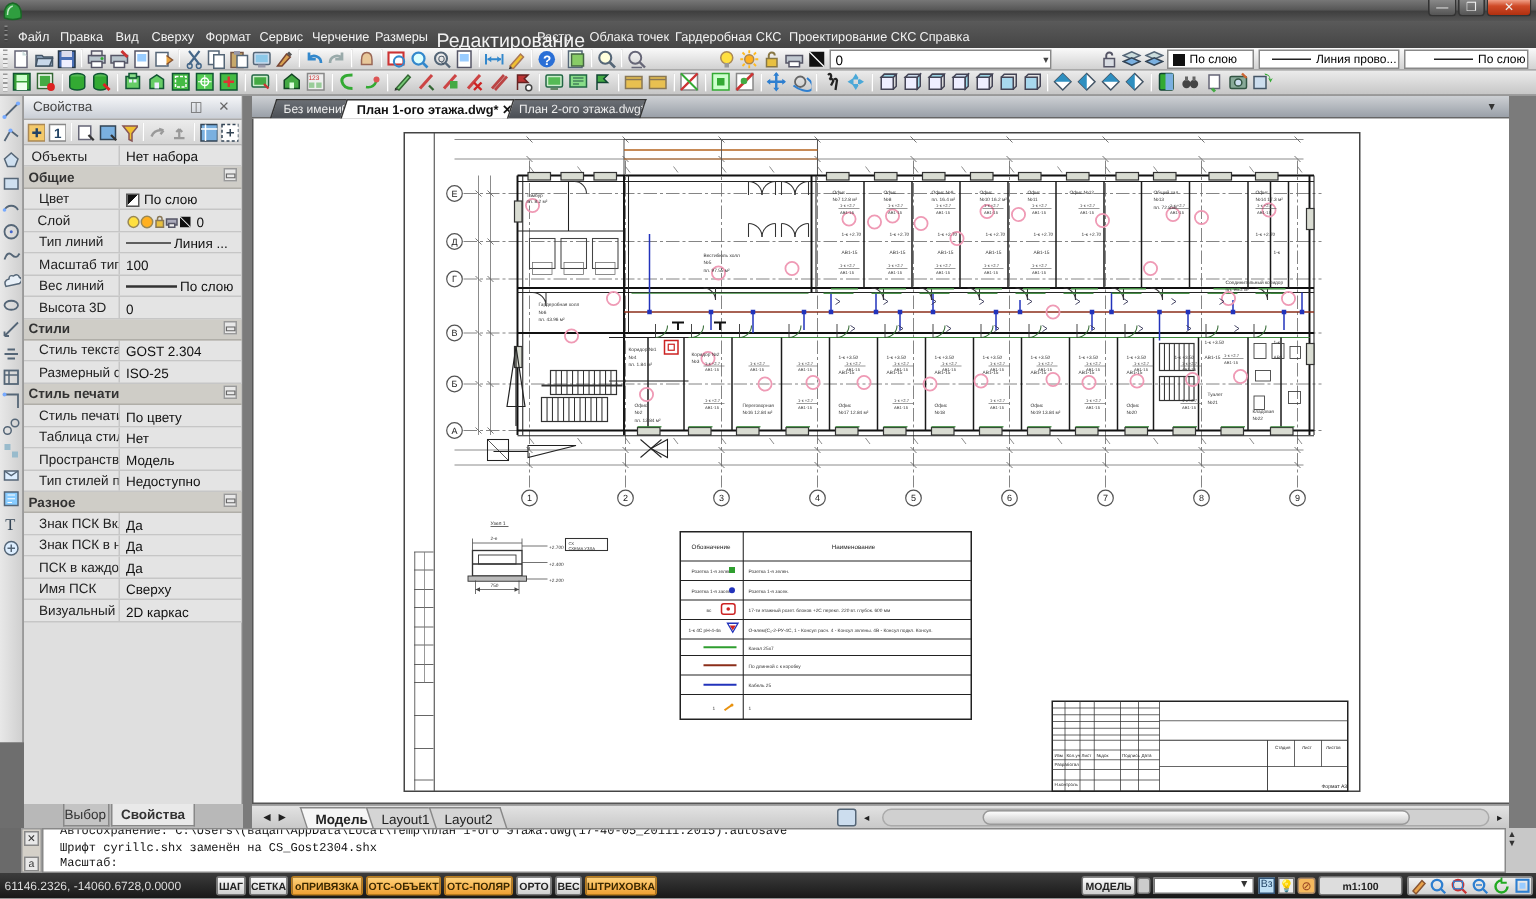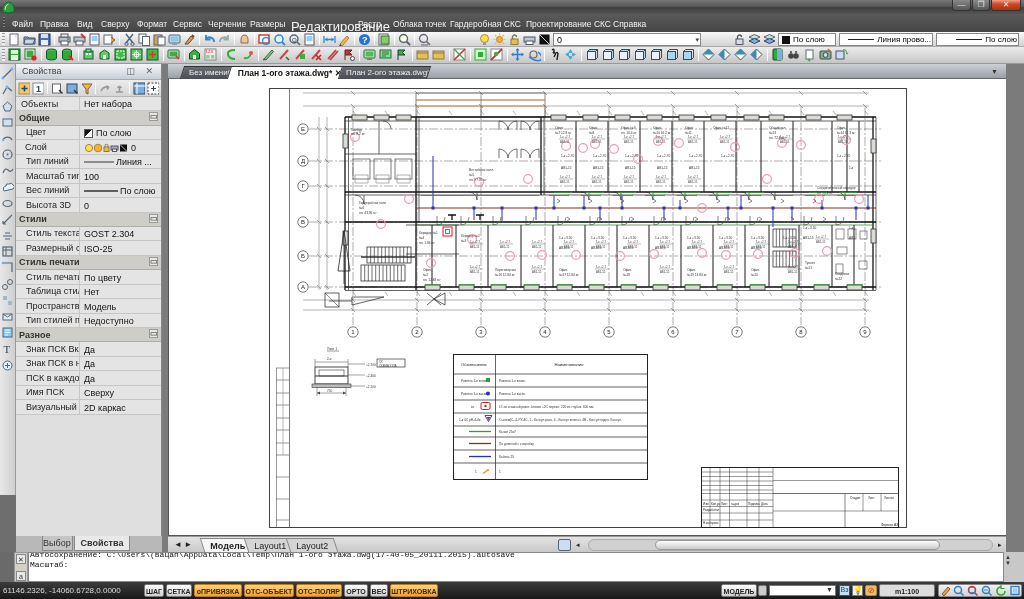--- a/index.html
+++ b/index.html
@@ -37,21 +37,21 @@
 .dtab{position:absolute;top:2px;height:13px;font-size:8.5px;padding:1px 4px 0 8px;color:#eee;background:linear-gradient(#6a6e74,#4a4e54);transform:skewX(-18deg);border:1px solid #333;border-bottom:none;white-space:nowrap;overflow:hidden}
 .dtab>span{display:inline-block;transform:skewX(18deg)}
 .dtab.act{background:#fff;color:#111;font-weight:bold;z-index:2}
 #canvas{position:absolute;left:168px;top:79px;width:838px;height:457px;background:#fff;border-left:1px solid #555;border-bottom:1px solid #555}
 #modelrow{position:absolute;left:168px;top:536px;width:838px;height:16px;background:linear-gradient(#e3e3e3,#c9c9c9);border-top:1px solid #999;font-size:9px;color:#222}
 .mtab{position:absolute;top:1px;height:14px;padding:2px 7px 0;background:#d5d5d5;border:1px solid #888;border-bottom:none;transform:skewX(18deg)}
 .mtab>span{display:inline-block;transform:skewX(-18deg)}
 .mtab.act{background:#f6f6f6;font-weight:bold}
 #righttb{position:absolute;left:1056px;top:64px;width:16px;height:488px;background:linear-gradient(90deg,#e4e4e4,#c4c4c4);border-left:1px solid #888}
 #cmdarea{position:absolute;left:0;top:552px;width:1024px;height:30px;background:#c8c8c8}
-#cmdbox{position:absolute;left:28px;top:0;width:976px;height:30px;background:#fff;border:1px solid #888;font-family:"Liberation Mono",monospace;font-size:8px;color:#111;overflow:hidden;padding-left:1px}
+#cmdbox{position:absolute;left:28px;top:0;width:976px;height:30px;background:#fff;border:1px solid #888;font-family:"Liberation Mono",monospace;font-size:8px;color:#111;overflow:hidden;padding-left:11px}
 #cmdicons{position:absolute;left:14px;top:0;width:14px;height:30px;background:#d4d0c8;border:1px solid #999}
 #statusbar{position:absolute;left:0;top:582px;width:1024px;height:17px;background:linear-gradient(#3c3c3c,#181818);color:#ddd;font-size:8px}
 .sbs,.sbo{position:absolute;top:2px;height:13px;border-radius:2px;font-size:7px;font-weight:bold;text-align:center;padding-top:3px;color:#222;white-space:nowrap;overflow:hidden}
 .sbs{background:linear-gradient(#fdfdfd,#cfcfcf);border:1px solid #777}
 .sbo{background:linear-gradient(#ffd27a,#f0a136);border:1px solid #b97c1e;color:#3a2800}
 </style></head><body>
 <div id="titlebar">
  <svg class="abs" style="left:1px;top:0" width="15" height="14">
       <path d="M2 12 Q1 3 7.5 2 Q14 3 13 12 Q7.5 14 2 12 Z" fill="#2f9e3f" stroke="#1a6626"></path>
       <path d="M4 10 Q4 5 7.5 4" stroke="#bfe8c5" fill="none"></path>
@@ -1535,20 +1535,21 @@
     </svg>
   </div>
 <div id="cmdarea">
     <div style="position:absolute;left:0;top:0;width:14px;height:30px;background:#6a6a6a"></div>
  <div id="cmdicons">
       <div style="width:10px;height:10px;margin:1px auto 0;background:#e8e8e8;border:1px solid #888;font-size:7px;text-align:center;line-height:9px;color:#333">✕</div>
  <div style="width:10px;height:10px;margin:7px auto 0;background:#e8e8e8;border:1px solid #888;font-size:7px;text-align:center;line-height:9px;color:#333">а</div>
     </div>
  <div id="cmdbox">
   <div style="margin-top:-3.5px">Автосохранение: C:\Users\(вацап\AppData\Local\Temp\План 1-ого этажа.dwg(17-40-05_20111.2015).autosave</div>
+  <div style="margin-top:2px">Шрифт cyrillc.shx заменён на CS_Gost2304.shx</div>
   <div style="margin-top:1px">Масштаб:</div>
  </div>
  <div style="position:absolute;left:1005px;top:2px;font-size:6px;color:#333">▲<br>▼</div>
 </div>
 <div id="statusbar">
  <span style="position:absolute;left:3px;top:4px;font-size:8px">61146.2326, -14060.6728,0.0000</span>
  <span class="sbs" style="left:144px;width:20px;">ШАГ</span>
     <span class="sbs" style="left:166px;width:26px;">СЕТКА</span>
     <span class="sbo" style="left:194px;width:48px;">оПРИВЯЗКА</span>
     <span class="sbo" style="left:244px;width:50px;">ОТС-ОБЪЕКТ</span>

